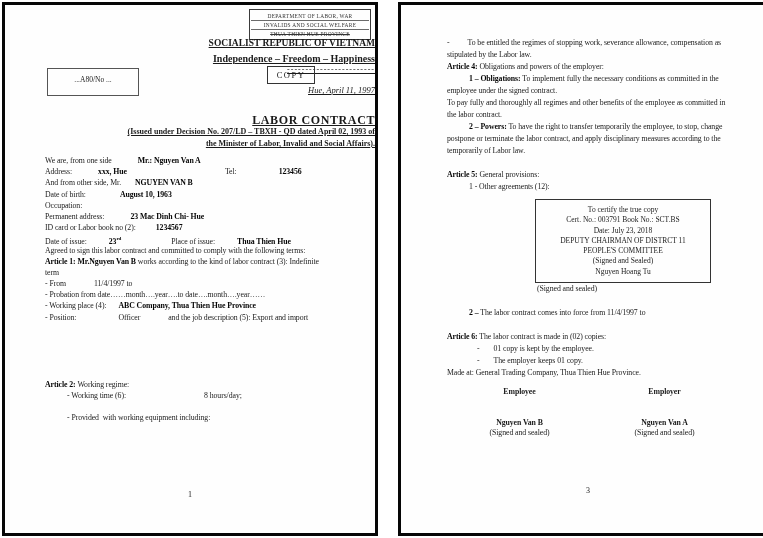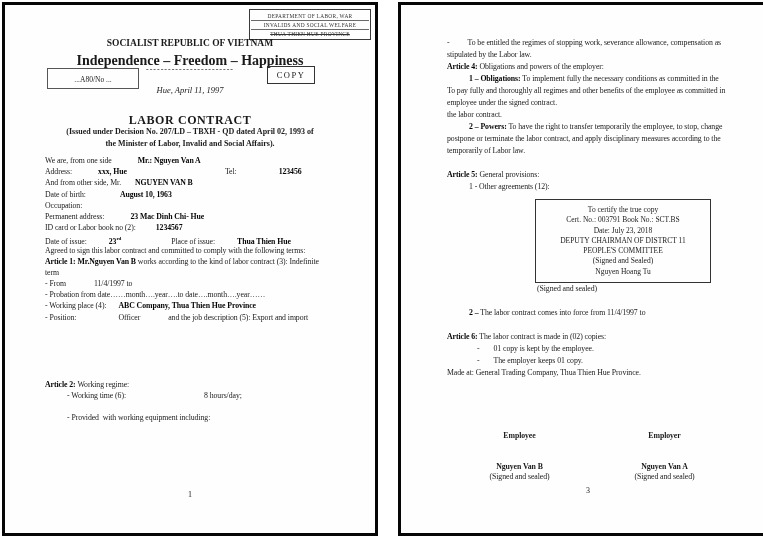--- a/index.html
+++ b/index.html
@@ -7,25 +7,25 @@
        font-family:"Liberation Serif","DejaVu Serif",serif;color:#1a1a1a;}
   .page{position:absolute;top:2px;height:534px;background:#fefefe;border:3px solid #060606;box-sizing:border-box;}
   #page1{left:2px;width:376px;}
   #page2{left:398px;width:380px;}
 
   
   .stamp-box{position:absolute;top:4px;right:4px;width:118px;border:1px solid #3a3a3a;
              text-align:center;font-size:5.4px;line-height:8px;letter-spacing:.3px;padding:2px 1px 1px;color:#333;}
   .stamp-box .stamp-line{border-bottom:1px solid #6a6a6a;}
   .stamp-box .stamp-line:last-child{border-bottom:none;text-decoration:line-through;}
-  .c{left:0;right:0;text-align:center;position:absolute;}
+  .c{left:0;right:0;text-align:right;position:absolute;text-decoration:underline;}
   .republic{top:33px;font-weight:bold;font-size:9.5px;}
-  .motto{top:48px;font-weight:bold;font-size:14px;}
+  .motto{top:48px;font-weight:bold;font-size:10px;}
   .dashes{top:60px;font-size:8px;letter-spacing:1px;}
-  .no-box{position:absolute;left:42px;top:63px;width:92px;height:21px;border:1px solid #555;
+  .no-box{position:absolute;left:42px;top:63px;width:92px;height:28px;border:1px solid #555;
           text-align:center;font-size:7.5px;line-height:21px;box-sizing:border-box;}
   .copy-box{position:absolute;left:262px;top:61px;width:48px;height:18px;border:1.5px solid #333;
             text-align:center;font-size:8.5px;letter-spacing:1.5px;line-height:16px;box-sizing:border-box;}
   .date-line{top:80px;font-style:italic;font-size:8.5px;}
   .title{top:108px;font-weight:bold;font-size:12px;letter-spacing:.6px;}
   .subtitle{top:121px;font-weight:bold;font-size:8px;line-height:12px;}
 
   
   .body{position:absolute;font-size:7.8px;letter-spacing:-0.08px;}
   #p1-body{top:150px;left:40px;right:24px;}
@@ -40,21 +40,21 @@
   sup{font-size:5px;vertical-align:super;font-weight:bold;}
 
   
   .cert-box{margin:6px 0 0 88px;width:170px;border:1px solid #333;text-align:center;
             padding:5px 2px;font-size:7.5px;line-height:10.3px;letter-spacing:0;}
   .signed-below{margin-left:90px;font-size:7.8px;line-height:12px;}
 
   
   .sig-row{display:flex;margin-top:8px;}
   .sig-col{flex:1;text-align:center;font-size:7.8px;}
-  .sig-role{font-weight:bold;margin-top:44px;}
+  .sig-role{font-weight:bold;}
   .sig-name{font-weight:bold;margin-top:22px;}
   .sig-signed{line-height:12px;}
 
   .pagenum{position:absolute;left:0;right:0;text-align:center;font-size:8px;}
   #page1 .pagenum{bottom:34px;}
   #page2 .pagenum{bottom:38px;}
 </style>
 </head>
 <body>
 
@@ -111,22 +111,22 @@
     <div class="pagenum">1</div>
   </div>
 
   <div class="page" id="page2">
     <div class="body" id="p2-body">
       <div>
           <div class="line"><span>-</span><span class="g" style="width: 18px;"></span><span>To be entitled the regimes of stopping work, severance allowance, compensation as</span></div>
           <div class="line"><span>stipulated by the Labor law.</span></div>
           <div class="line"><span class="b">Article 4:</span><span> Obligations and powers of the employer:</span></div>
           <div class="line ind1"><span class="b">1 – Obligations:</span><span> To implement fully the necessary conditions as committed in the</span></div>
+          <div class="line"><span>employee under the signed contract.</span></div>
           <div class="line"><span>To pay fully and thoroughly all regimes and other benefits of the employee as committed in</span></div>
-          <div class="line"><span>employee under the signed contract.</span></div>
           <div class="line"><span>the labor contract.</span></div>
           <div class="line ind1"><span class="b">2 – Powers:</span><span> To have the right to transfer temporarily the employee, to stop, change</span></div>
           <div class="line"><span>postpone or terminate the labor contract, and apply disciplinary measures according to the</span></div>
           <div class="line"><span>temporarily of Labor law.</span></div>
           <div class="line blank"></div>
           <div class="line"><span class="b">Article 5:</span><span> General provisions:</span></div>
           <div class="line ind1"><span>1 - Other agreements (12):</span></div>
         </div>
 
       <div class="cert-box">

